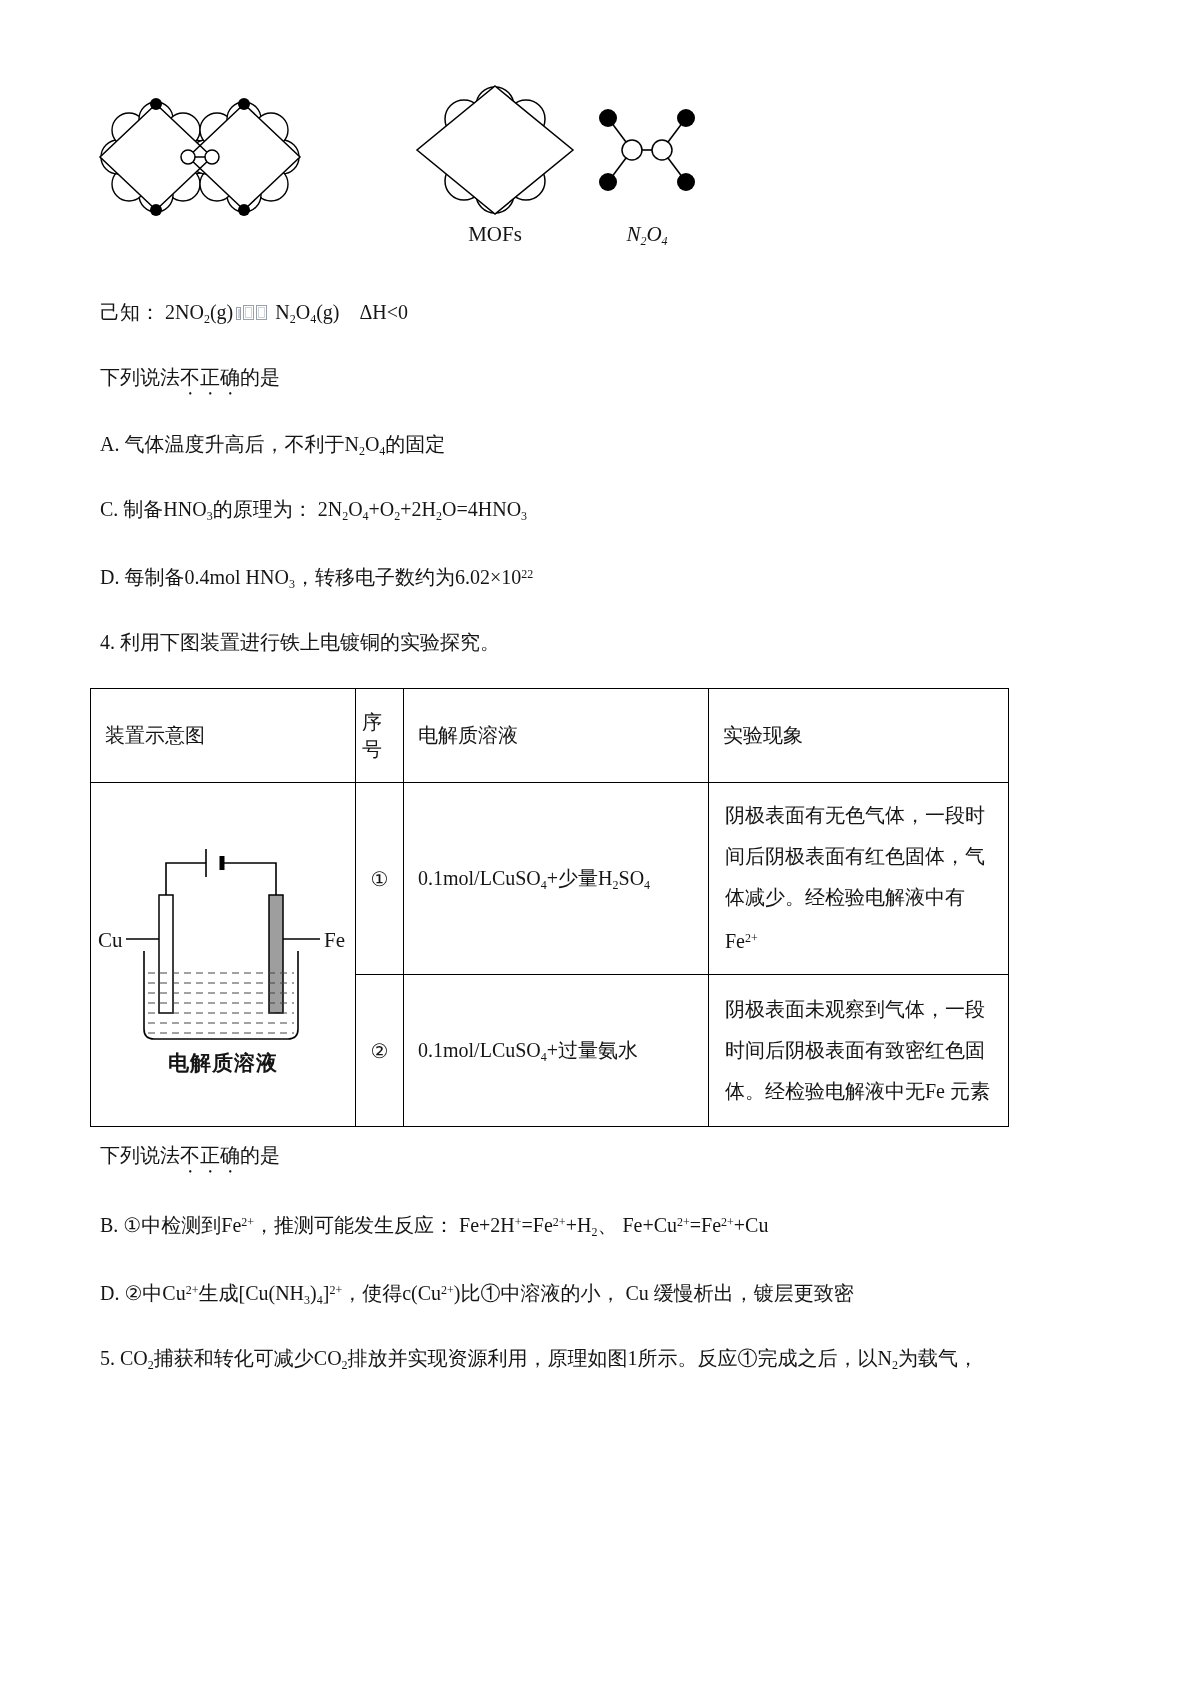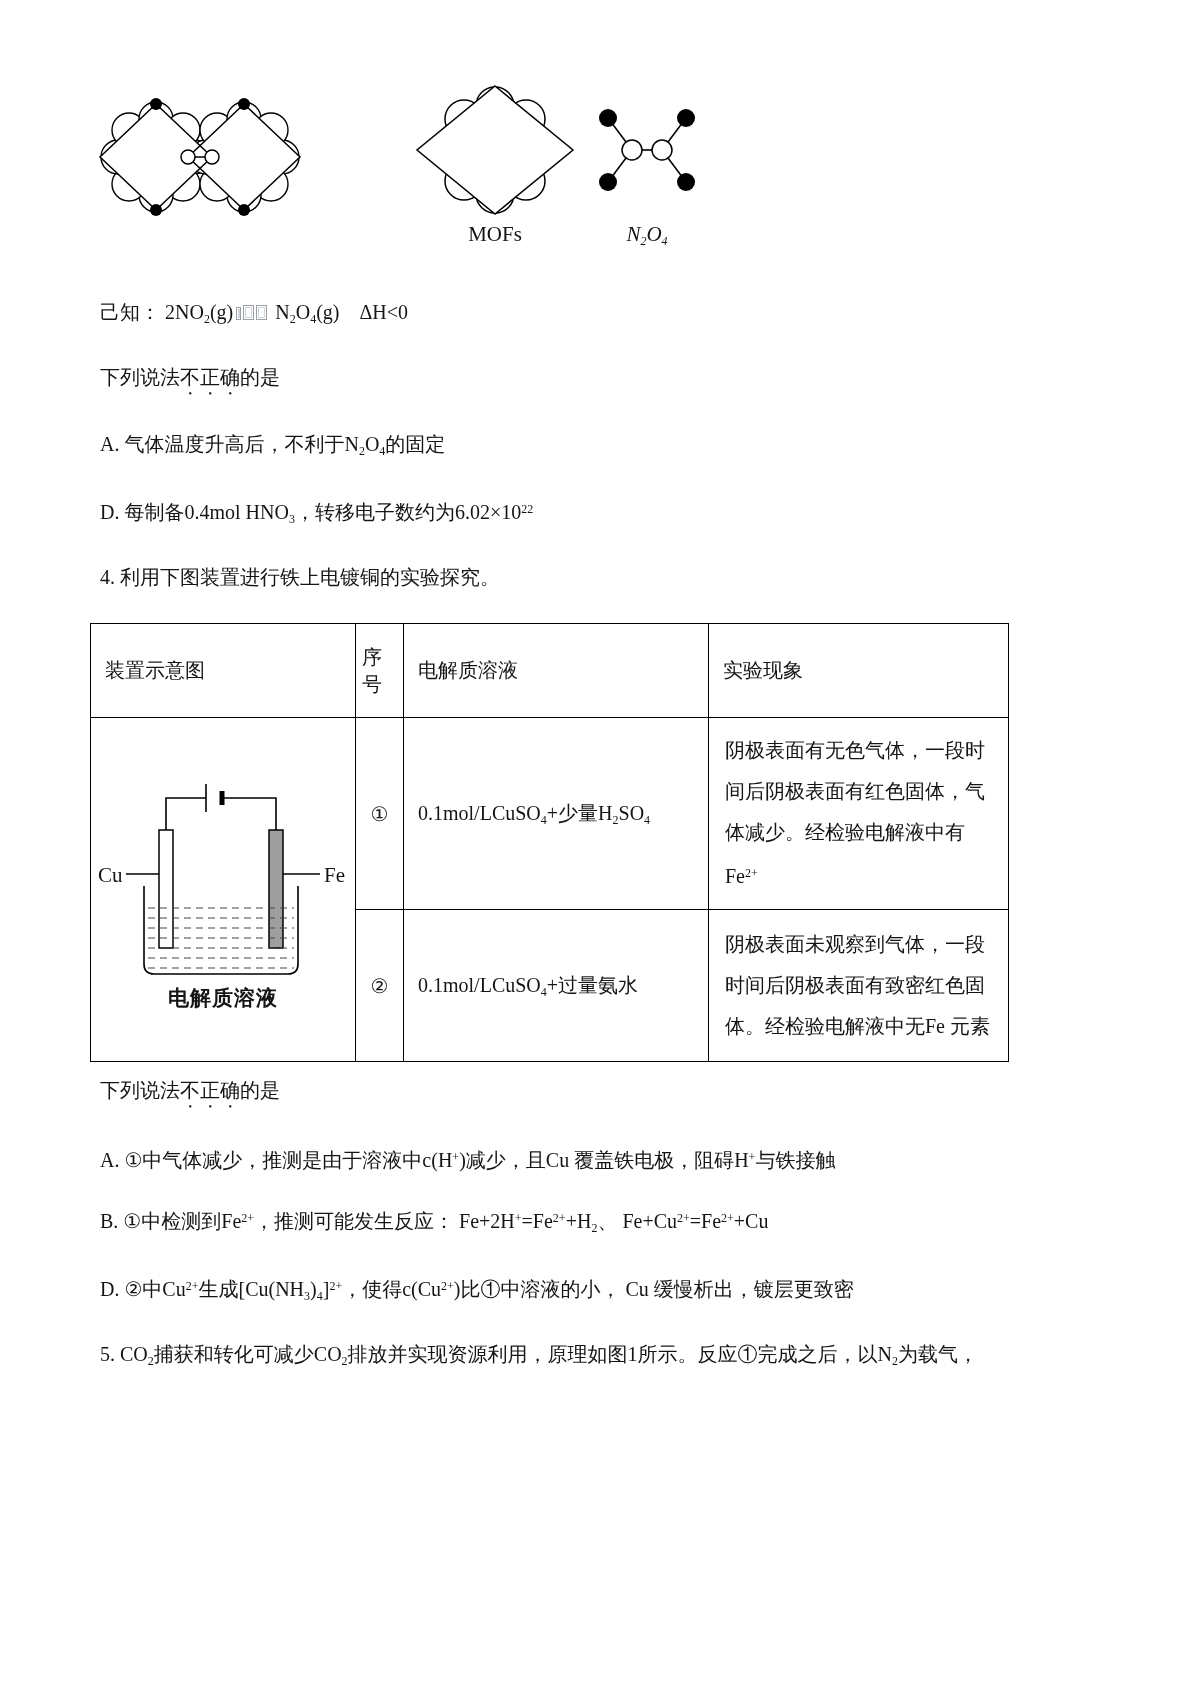--- a/index.html
+++ b/index.html
@@ -123,20 +123,21 @@
     </div>
   </div>
 
   <p class="line">己知： 2NO<sub>2</sub>(g)<span class="tofu-group">
         <i></i>
         <i></i>
         <i></i>
       </span> N<sub>2</sub>O<sub>4</sub>(g)　ΔH&lt;0</p>
   <p class="line">下列说法<span class="emph">不正确</span>的是</p>
   <p class="line">A. 气体温度升高后，不利于N<sub>2</sub>O<sub>4</sub>的固定</p>
+  <p class="line">C. 制备HNO<sub>3</sub>的原理为： 2N<sub>2</sub>O<sub>4</sub>+O<sub>2</sub>+2H<sub>2</sub>O=4HNO<sub>3</sub></p>
   <p class="line">D. 每制备0.4mol HNO<sub>3</sub>，转移电子数约为6.02×10<sup>22</sup></p>
 
   <p class="line">4. 利用下图装置进行铁上电镀铜的实验探究。</p>
 
   <table class="exp">
     <colgroup>
         <col style="width:265px">
         <col style="width:48px">
         <col style="width:305px">
         <col style="width:300px">
@@ -179,19 +180,18 @@
     </tr>
     <tr>
       <td class="no h-r2">②</td>
       <td class="h-r2">0.1mol/LCuSO<sub>4</sub>+过量氨水</td>
       <td class="result h-r2">阴极表面未观察到气体，一段时间后阴极表面有致密红色固体。经检验电解液中无Fe 元素</td>
     </tr>
   </tbody>
     </table>
 
   <p class="line">下列说法<span class="emph">不正确</span>的是</p>
-  <p class="line">A. ①中气体减少，推测是由于溶液中c(H<sup>+</sup>)减少，且Cu 覆盖铁电极，阻碍H<sup>+</sup>与铁接触</p>
   <p class="line">B. ①中检测到Fe<sup>2+</sup>，推测可能发生反应： Fe+2H<sup>+</sup>=Fe<sup>2+</sup>+H<sub>2</sub>、 Fe+Cu<sup>2+</sup>=Fe<sup>2+</sup>+Cu</p>
   <p class="line">D. ②中Cu<sup>2+</sup>生成[Cu(NH<sub>3</sub>)<sub>4</sub>]<sup>2+</sup>，使得c(Cu<sup>2+</sup>)比①中溶液的小， Cu 缓慢析出，镀层更致密</p>
 
   <p class="line">5. CO<sub>2</sub>捕获和转化可减少CO<sub>2</sub>排放并实现资源利用，原理如图1所示。反应①完成之后，以N<sub>2</sub>为载气，</p>
 
 </div>
 
 </body></html>

